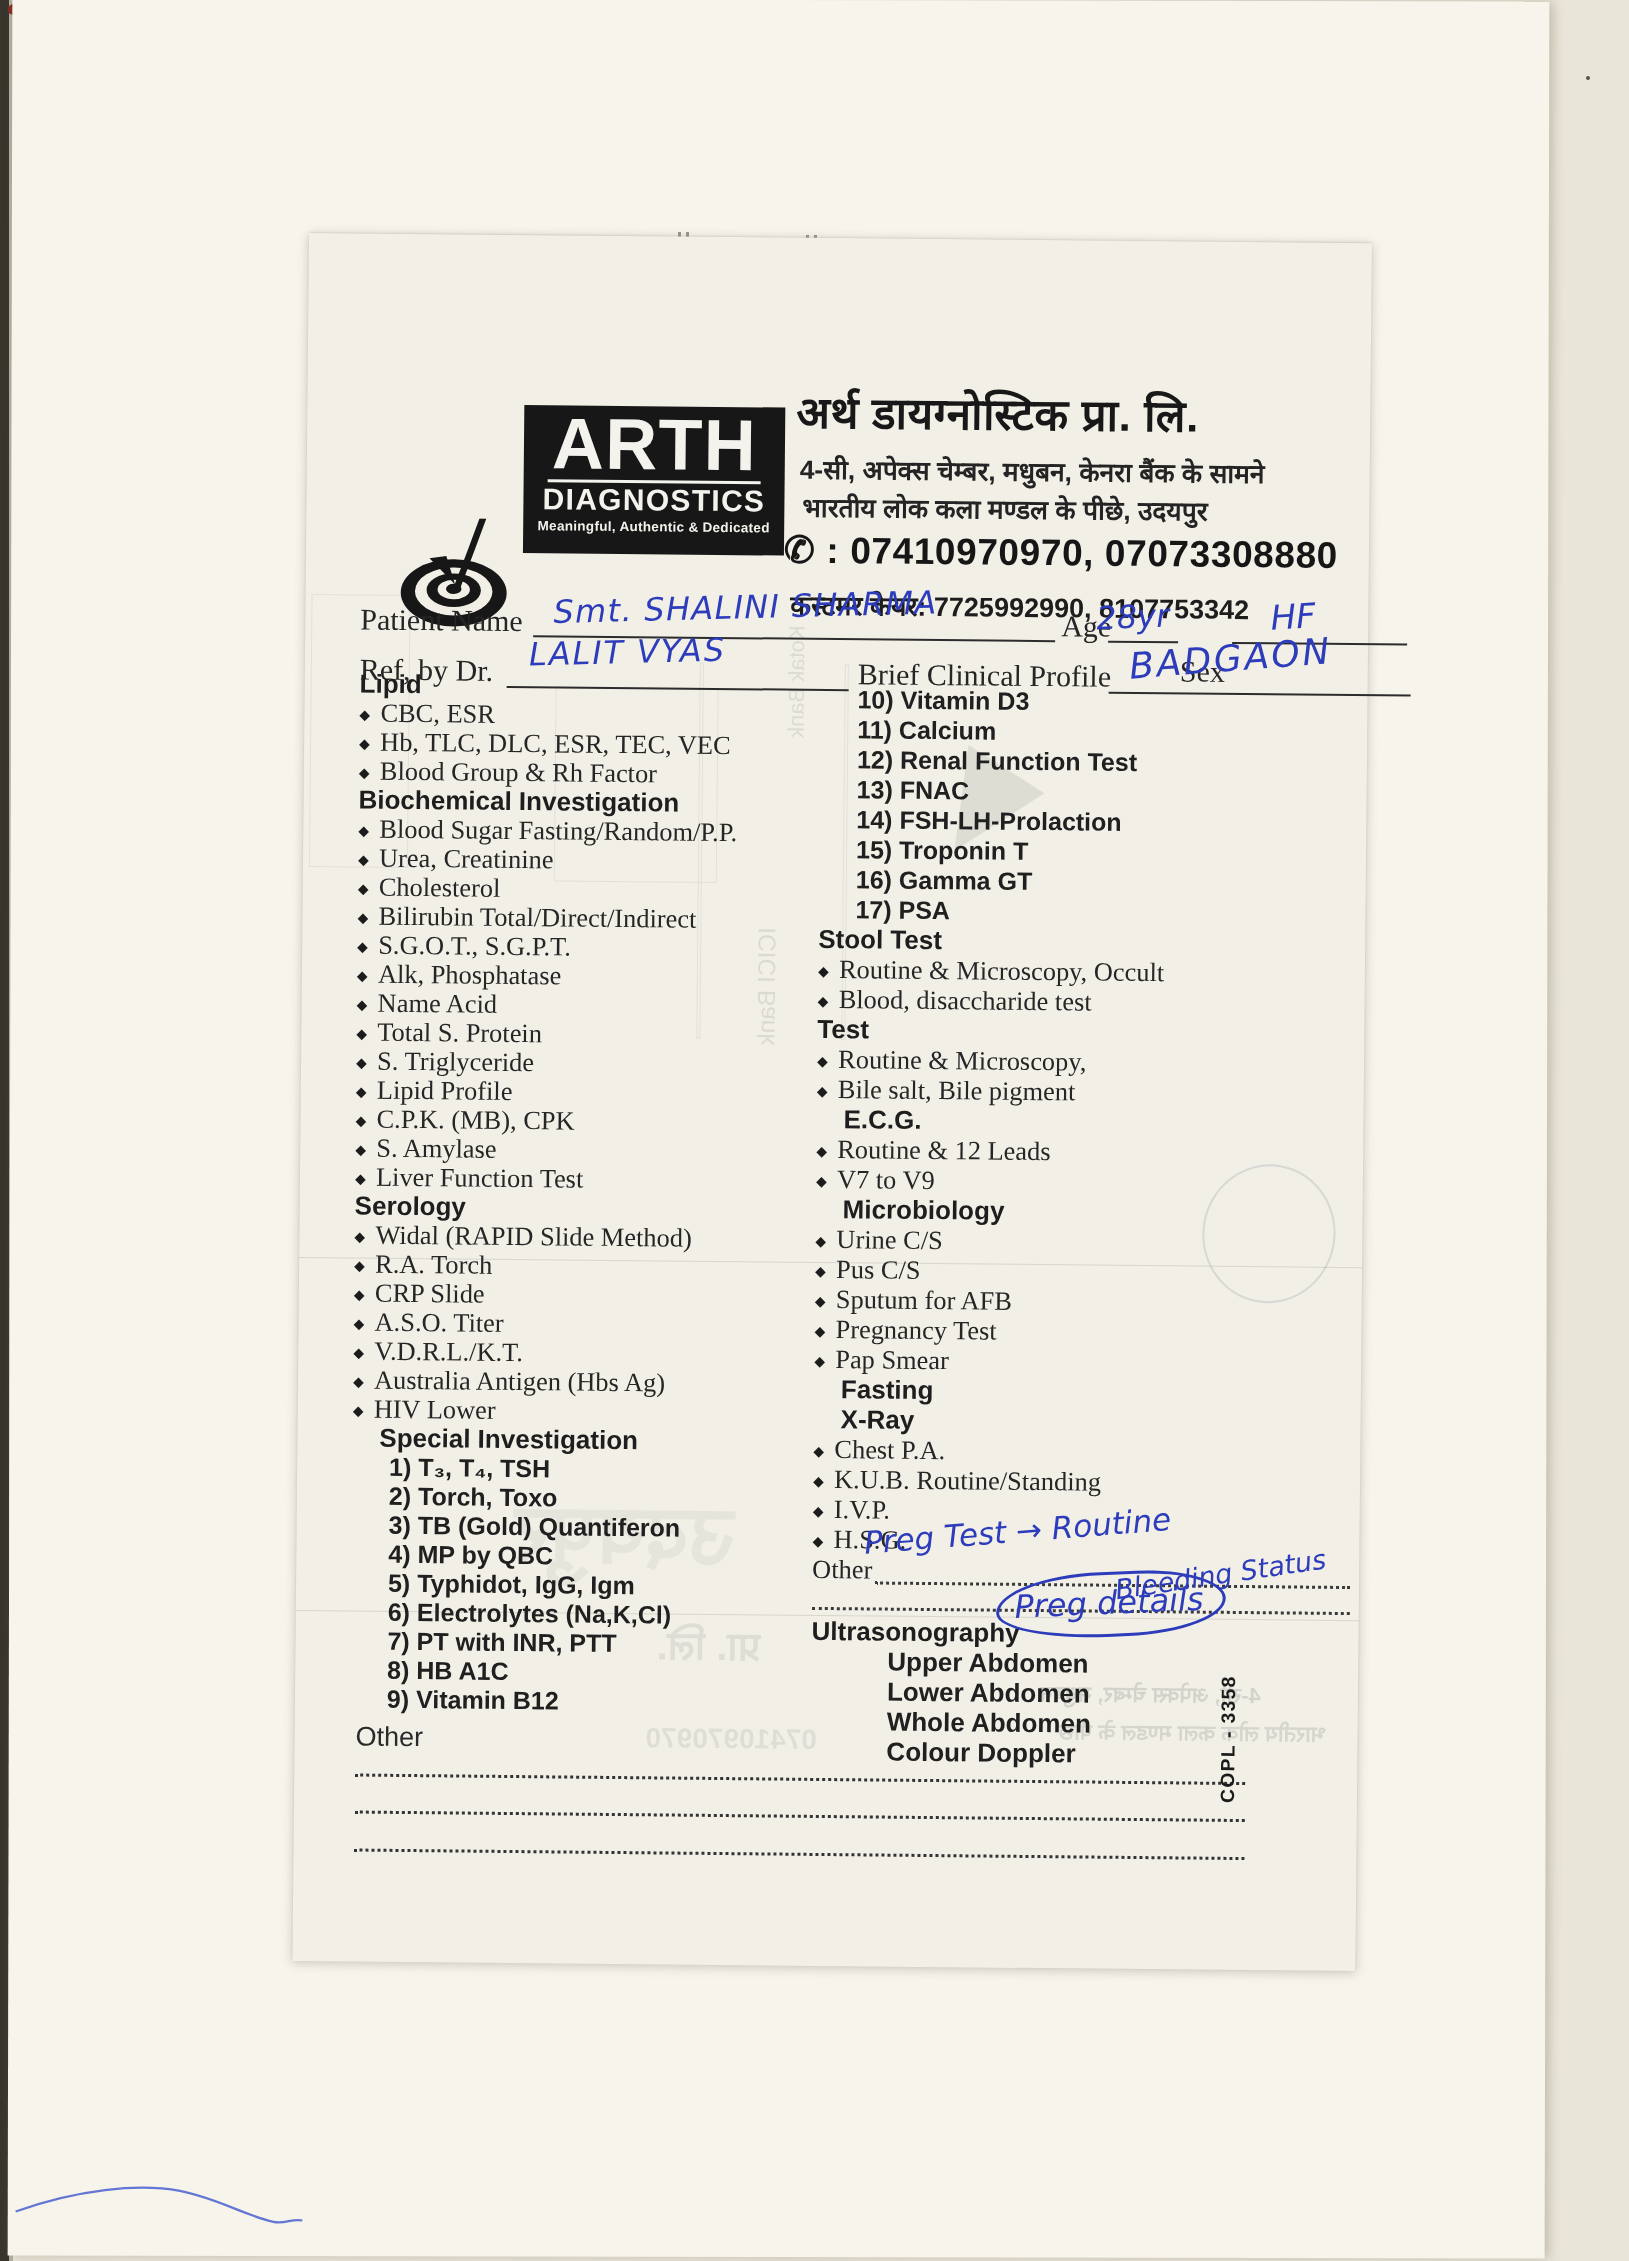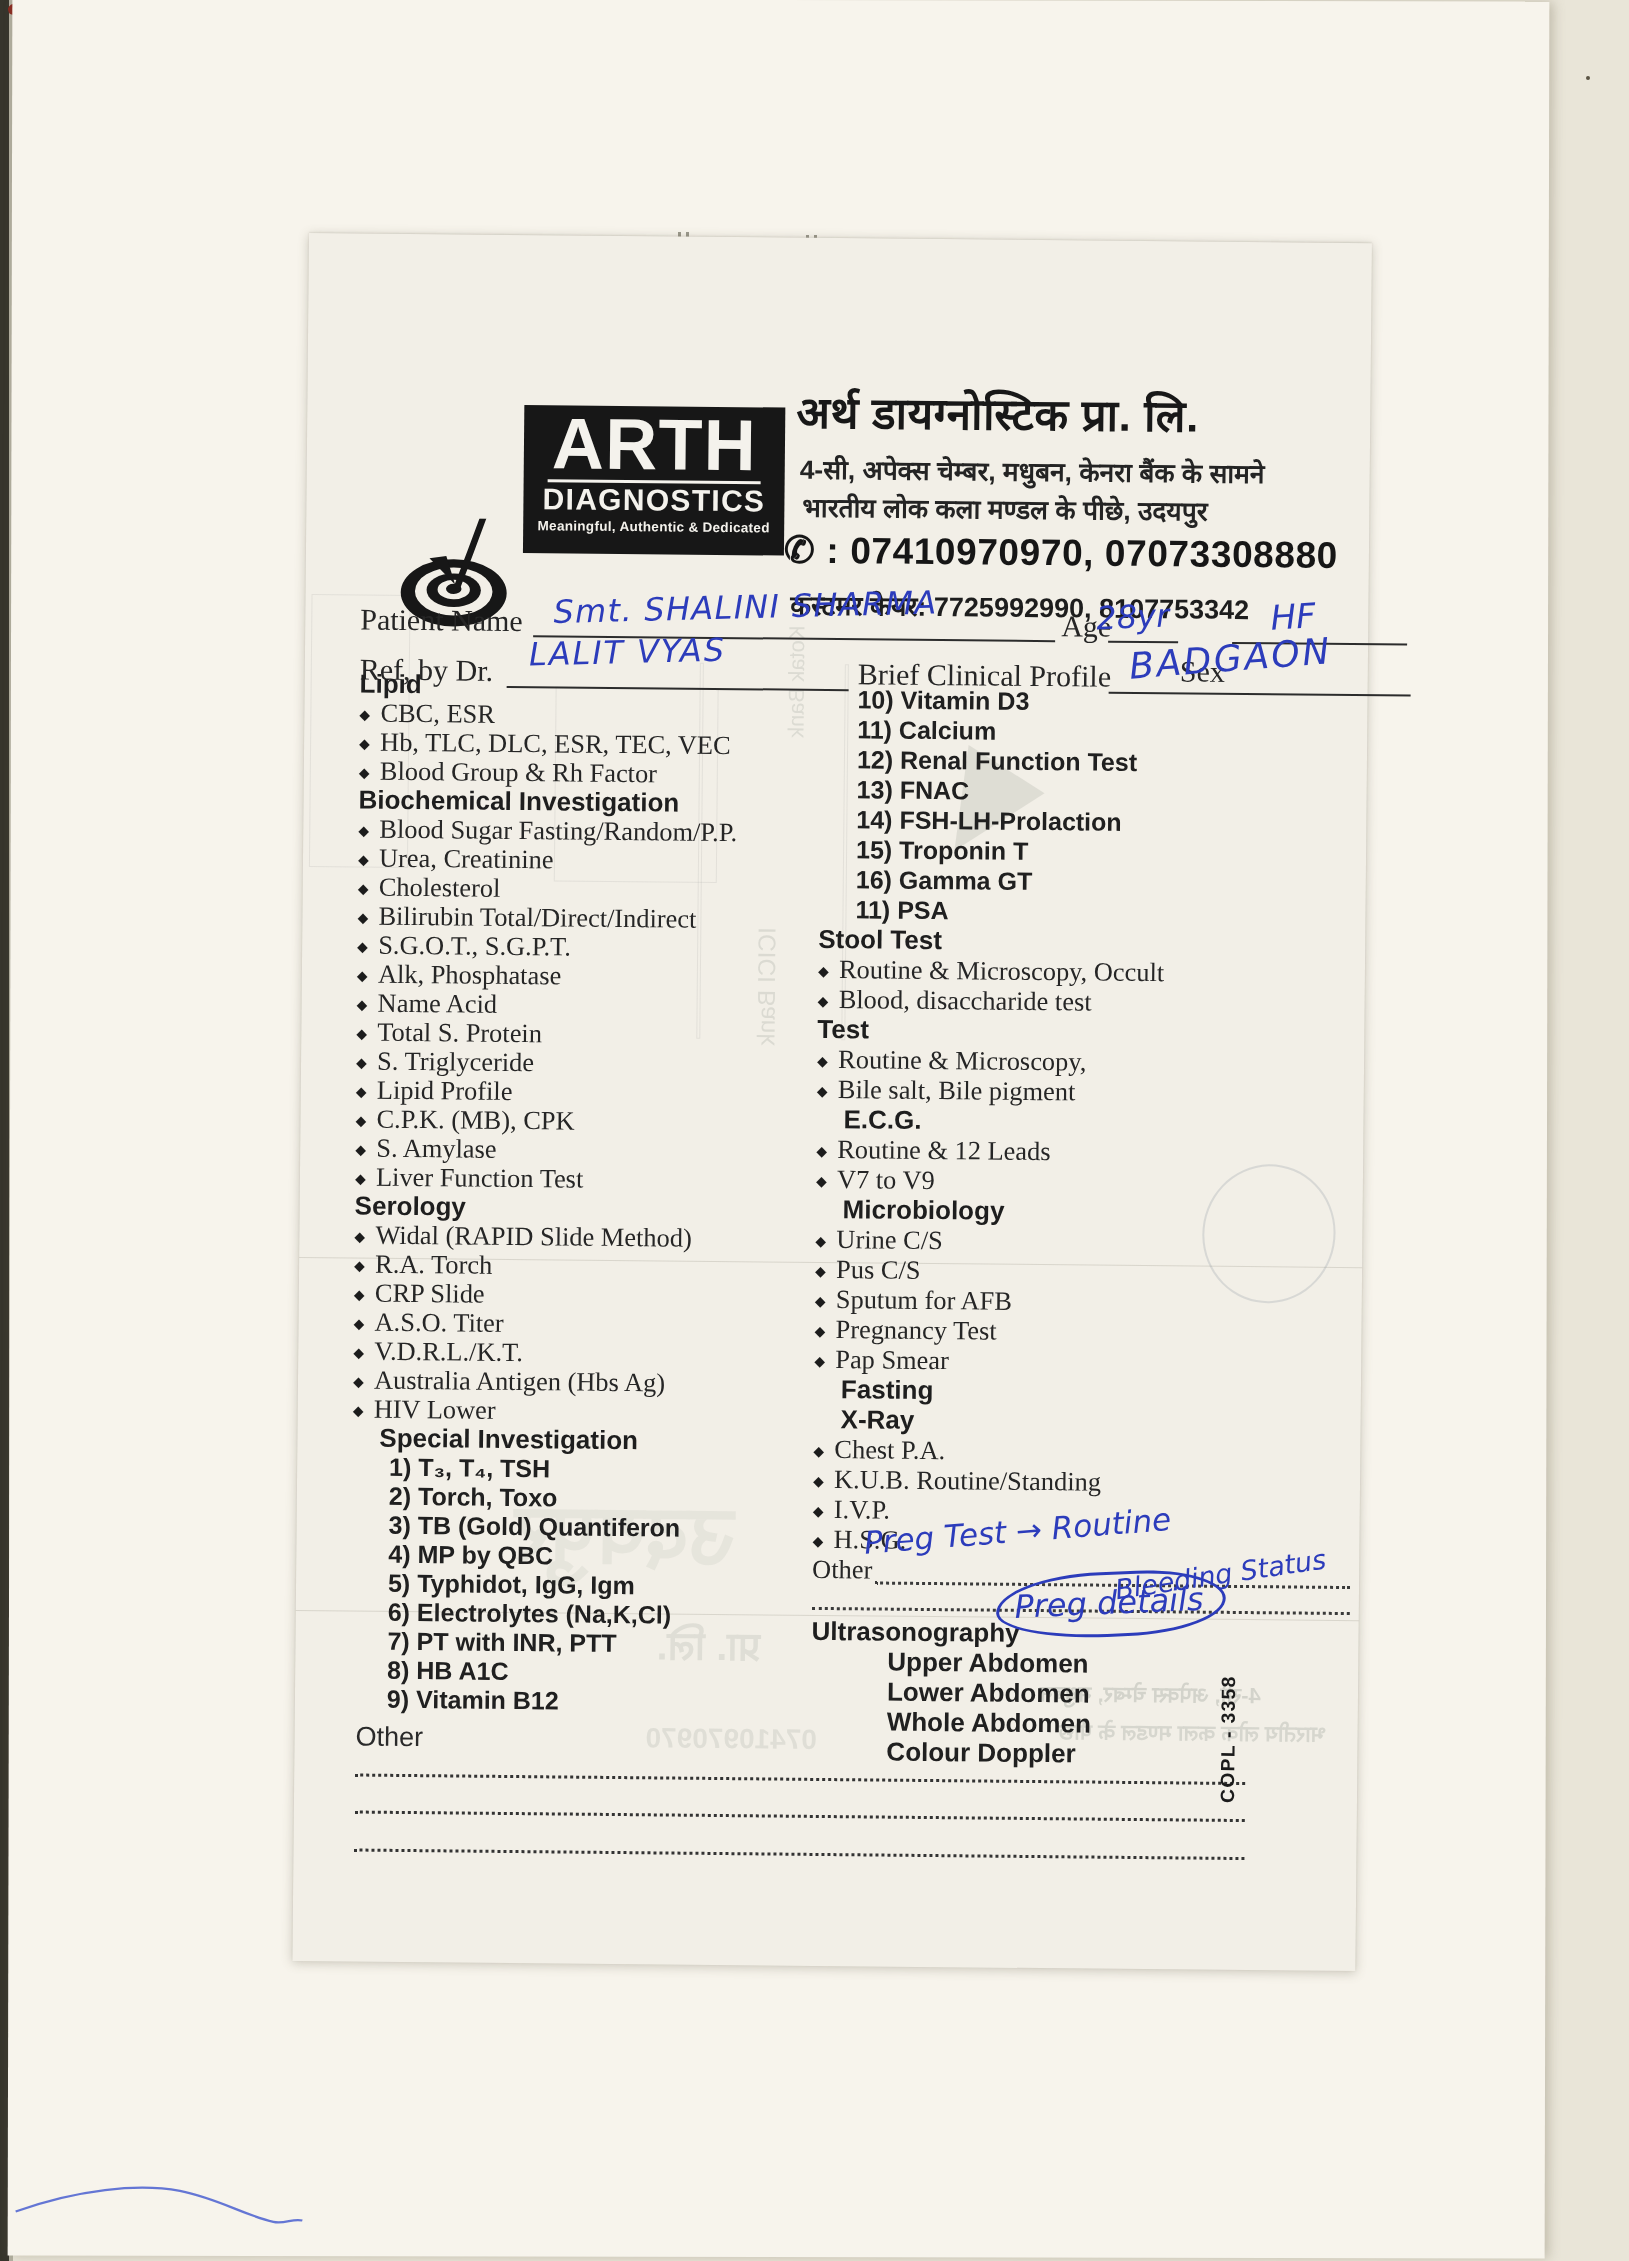--- a/index.html
+++ b/index.html
@@ -208,21 +208,21 @@
         <div class="row r-n"><span class="txt">9) Vitamin B12</span></div>
       </div>
     <div id="right-col" class="col">
         <div class="row r-n"><span class="txt">10) Vitamin D3</span></div>
         <div class="row r-n"><span class="txt">11) Calcium</span></div>
         <div class="row r-n"><span class="txt">12) Renal Function Test</span></div>
         <div class="row r-n"><span class="txt">13) FNAC</span></div>
         <div class="row r-n"><span class="txt">14) FSH-LH-Prolaction</span></div>
         <div class="row r-n"><span class="txt">15) Troponin T</span></div>
         <div class="row r-n"><span class="txt">16) Gamma GT</span></div>
-        <div class="row r-n"><span class="txt">11) PSA</span></div>
+        <div class="row r-n"><span class="txt">17) PSA</span></div>
         <div class="row r-h"><span class="txt">Stool Test</span></div>
         <div class="row r-b"><span class="blt">◆</span><span class="txt">Routine &amp; Microscopy, Occult</span></div>
         <div class="row r-b"><span class="blt">◆</span><span class="txt">Blood, disaccharide test</span></div>
         <div class="row r-h"><span class="txt">Test</span></div>
         <div class="row r-b"><span class="blt">◆</span><span class="txt">Routine &amp; Microscopy,</span></div>
         <div class="row r-b"><span class="blt">◆</span><span class="txt">Bile salt, Bile pigment</span></div>
         <div class="row r-h2"><span class="txt">E.C.G.</span></div>
         <div class="row r-b"><span class="blt">◆</span><span class="txt">Routine &amp; 12 Leads</span></div>
         <div class="row r-b"><span class="blt">◆</span><span class="txt">V7 to V9</span></div>
         <div class="row r-h2"><span class="txt">Microbiology</span></div>

